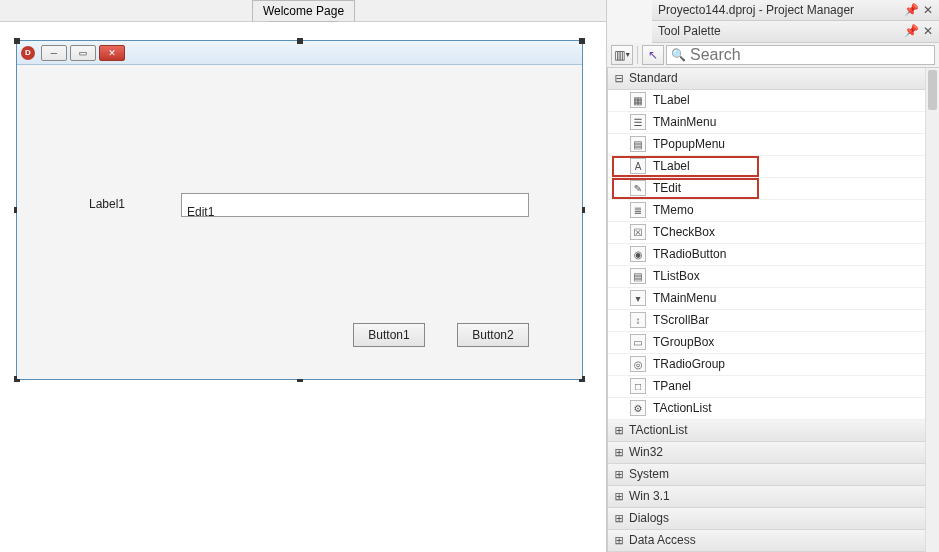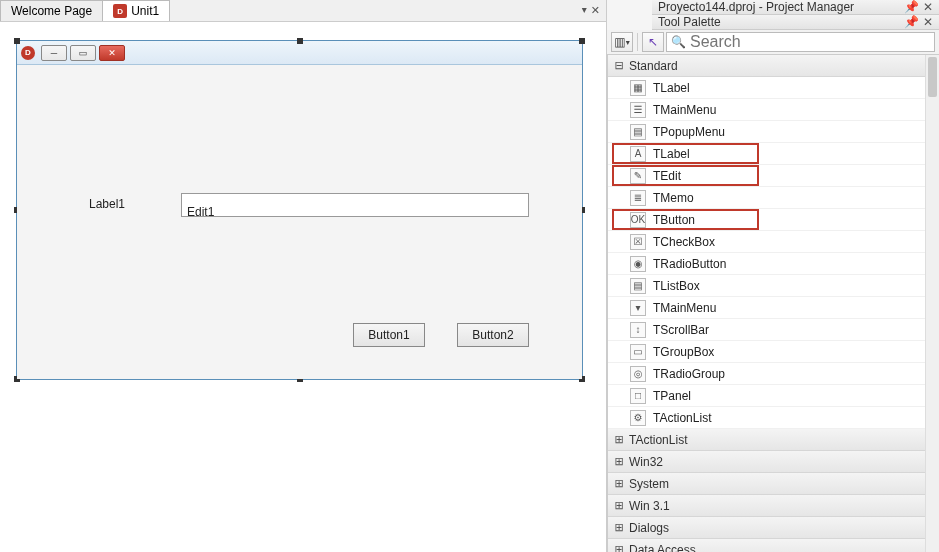--- a/index.html
+++ b/index.html
@@ -1,20 +1,20 @@
 <!DOCTYPE html>
 <html><head>
 <meta charset="utf-8">
 <style>
   * { box-sizing: border-box; margin: 0; padding: 0; font-family: "Segoe UI", Tahoma, sans-serif; font-size: 12px; }
   body { background: #fff; width: 939px; height: 552px; display: flex; overflow: hidden; }
   
   
   .editor-area { flex: 1; display: flex; flex-direction: column; border-right: 1px solid #ccc; }
-  .tabstrip { height: 22px; background: #f0f0f0; border-bottom: 1px solid #ccc; display: flex; align-items: center; }
+  .tabstrip { height: 22px; background: #f0f0f0; border-bottom: 1px solid #ccc; display: flex; align-items: center; flex-direction: column; }
   .tab { padding: 3px 10px; border: 1px solid #bbb; background: #eee; border-bottom: none; margin-right: -1px; display: flex; align-items: center; gap: 4px; }
   .tab.active { background: #fff; }
   .tab-icon { width: 14px; height: 14px; background: #c0392b; border-radius: 2px; display: flex; align-items: center; justify-content: center; color: #fff; font-size: 8px; font-weight: bold; }
   .tabstrip-right { margin-left: auto; display: flex; gap: 4px; padding-right: 6px; color: #555; }
   .tri-down { font-size: 10px; }
   .close-x { font-size: 11px; }
   
   .design-surface { flex: 1; background: #fff; position: relative; padding: 20px; }
   
   
@@ -166,25 +166,20 @@
         <div class="item-row">
             <div class="hl"></div>
             <span class="item-icon">✎</span>
             <span>TEdit</span>
           </div>
         <div class="item-row">
             <span class="item-icon">≣</span>
             <span>TMemo</span>
           </div>
         <div class="item-row">
-            <div class="hl"></div>
-            <span class="item-icon">OK</span>
-            <span>TButton</span>
-          </div>
-        <div class="item-row">
             <span class="item-icon">☒</span>
             <span>TCheckBox</span>
           </div>
         <div class="item-row">
             <span class="item-icon">◉</span>
             <span>TRadioButton</span>
           </div>
         <div class="item-row">
             <span class="item-icon">▤</span>
             <span>TListBox</span>

